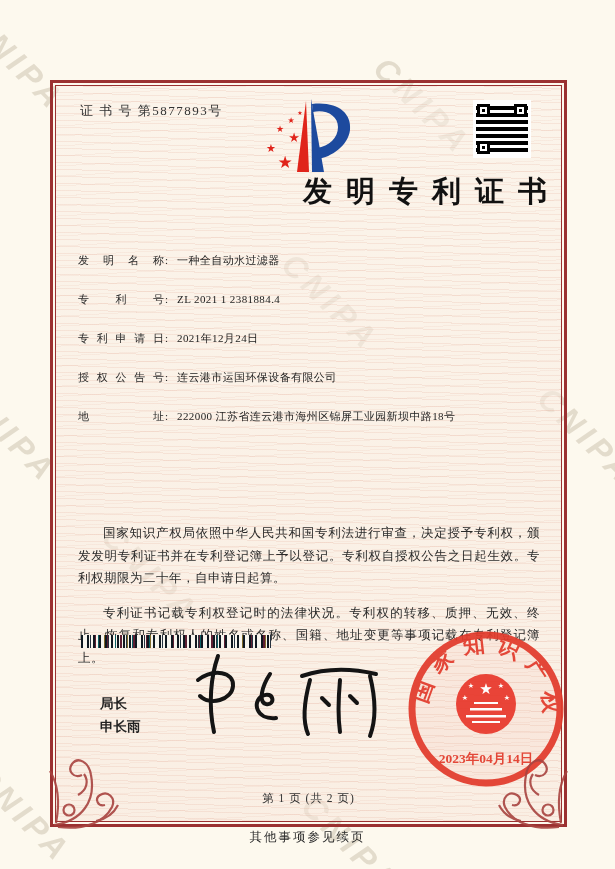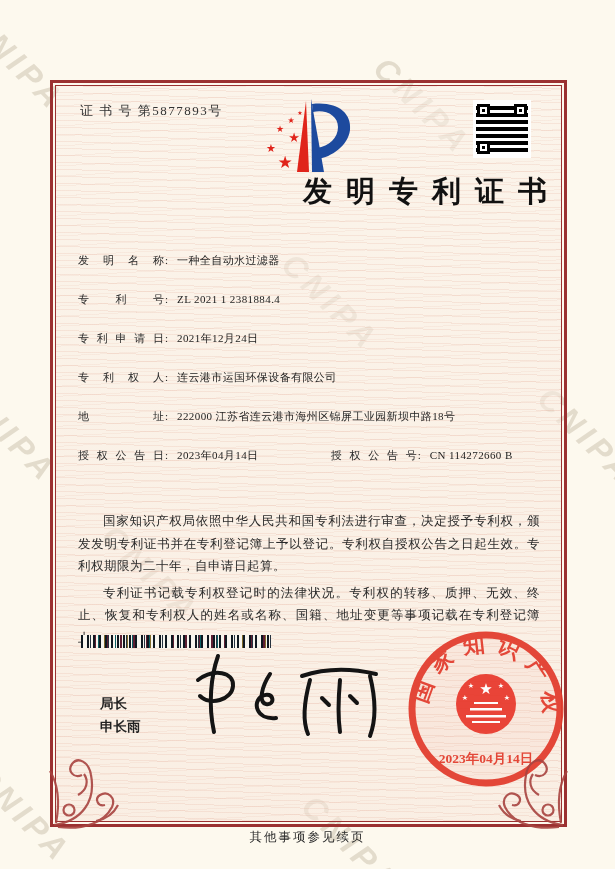--- a/index.html
+++ b/index.html
@@ -51,21 +51,21 @@
   
   .fields{position:absolute;left:22px;right:14px;top:164px;font-size:11px;}
   .frow{line-height:21px;margin-bottom:18px;white-space:nowrap;}
   .flabel{display:inline-block;width:86px;text-align:justify;text-align-last:justify;color:#2a2a2a;vertical-align:bottom;}
   .fcolon{margin-left:1px;}
   .fvalue{margin-left:9px;letter-spacing:0.4px;color:#1d1d1d;}
   .frow-split .part1{display:inline-block;width:250px;}
   
   .legal{position:absolute;left:22px;width:462px;top:424px;font-size:12.5px;
     line-height:1.8;text-align:justify;color:#2a2a2a;}
-  .legal p{margin:0 0 4px 0;text-indent:2em;letter-spacing:0.5px;}
+  .legal p{margin:12px 0 4px 0;text-indent:2em;letter-spacing:0.5px;}
   
   .barcode{position:absolute;left:25px;top:549px;width:190px;height:13px;background-color:#f8f5ee;
     background-image:
       repeating-linear-gradient(90deg,#101820 0 2px,rgba(0,0,0,0) 2px 6px),
       repeating-linear-gradient(90deg,#27323f 0 1px,rgba(0,0,0,0) 1px 9px),
       repeating-linear-gradient(90deg,#5e1f33 0 2px,rgba(0,0,0,0) 2px 13px),
       repeating-linear-gradient(90deg,#0c5f63 0 1px,rgba(0,0,0,0) 1px 17px),
       repeating-linear-gradient(90deg,#806a2a 0 1px,rgba(0,0,0,0) 1px 23px);}
   
   .signer{position:absolute;left:25px;top:606px;font-family:"Liberation Sans","DejaVu Sans",sans-serif;
@@ -125,32 +125,24 @@
     <div class="frow">
       <span class="flabel">发明名称</span><span class="fcolon">:</span><span class="fvalue">一种全自动水过滤器</span>
     </div>
     <div class="frow">
       <span class="flabel">专利号</span><span class="fcolon">:</span><span class="fvalue">ZL 2021 1 2381884.4</span>
     </div>
     <div class="frow">
       <span class="flabel">专利申请日</span><span class="fcolon">:</span><span class="fvalue">2021年12月24日</span>
     </div>
     <div class="frow">
-      <span class="flabel">专利权人</span><span class="fcolon">:</span><span class="fvalue">连云港市运国环保设备有限公司</span>
+      <span class="flabel">授权公告号</span><span class="fcolon">:</span><span class="fvalue">连云港市运国环保设备有限公司</span>
     </div>
     <div class="frow">
       <span class="flabel">地址</span><span class="fcolon">:</span><span class="fvalue">222000 江苏省连云港市海州区锦屏工业园新坝中路18号</span>
-    </div>
-    <div class="frow frow-split">
-      <span class="part1">
-        <span class="flabel">授权公告日</span><span class="fcolon">:</span><span class="fvalue">2023年04月14日</span>
-      </span>
-      <span>
-        <span class="flabel">授权公告号</span><span class="fcolon">:</span><span class="fvalue">CN 114272660 B</span>
-      </span>
     </div>
   </div>
 
   <div class="legal">
     <p>国家知识产权局依照中华人民共和国专利法进行审查，决定授予专利权，颁发发明专利证书并在专利登记簿上予以登记。专利权自授权公告之日起生效。专利权期限为二十年，自申请日起算。</p>
     <p>专利证书记载专利权登记时的法律状况。专利权的转移、质押、无效、终止、恢复和专利权人的姓名或名称、国籍、地址变更等事项记载在专利登记簿上。</p>
   </div>
 
   <div class="barcode"></div>
 
@@ -210,15 +202,16 @@
     <g stroke="#a84440" fill="none" stroke-width="2.2" opacity="0.9">
       <path d="M8,92 C36,88 50,68 45,42 C43,29 32,23 26,31 C21,38 28,46 36,42"></path>
       <path d="M10,90 C15,64 10,48 4,38"></path>
       <path d="M12,94 C38,97 58,90 66,74 C70,65 62,57 54,62 C48,66 52,74 59,72"></path>
       <circle cx="23" cy="77" r="5.5"></circle>
       <path d="M32,62 C41,57 43,48 38,41"></path>
       <path d="M50,88 C60,86 68,80 72,72"></path>
     </g>
   </svg>
 
+  <div class="pagenum">第 1 页 (共 2 页)</div>
 </div>
 
 <div class="cont-note">其他事项参见续页</div>
 
 </body></html>

